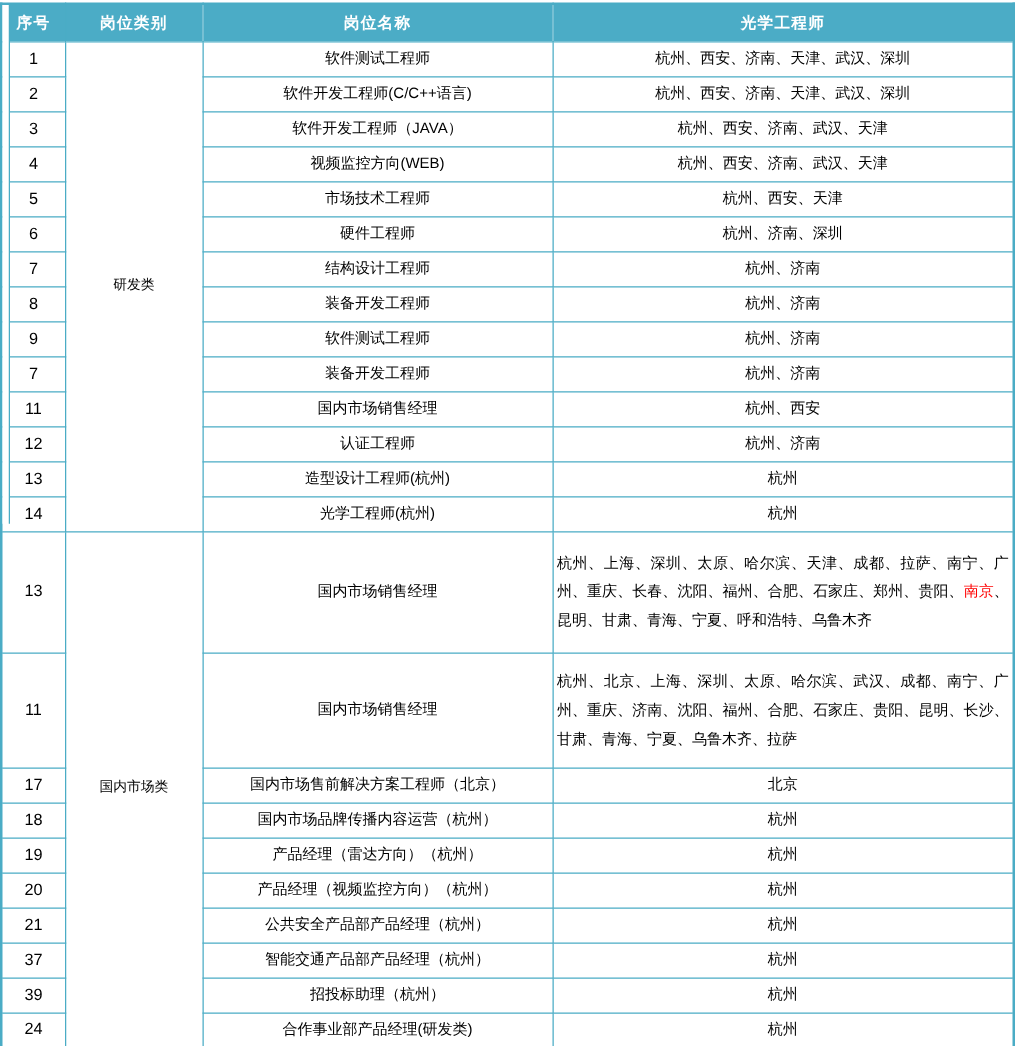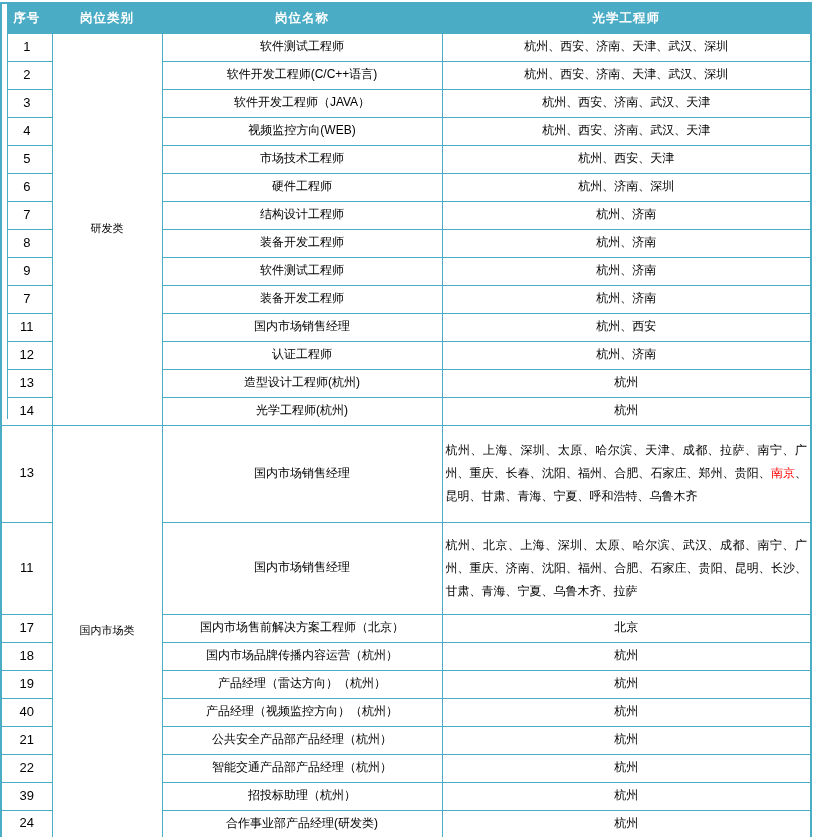--- a/index.html
+++ b/index.html
@@ -185,31 +185,31 @@
           <td class="seq-cell">18</td>
           <td class="job-title-cell">国内市场品牌传播内容运营（杭州）</td>
           <td class="location-cell">杭州</td>
         </tr>
         <tr>
           <td class="seq-cell">19</td>
           <td class="job-title-cell">产品经理（雷达方向）（杭州）</td>
           <td class="location-cell">杭州</td>
         </tr>
         <tr>
-          <td class="seq-cell">40</td>
+          <td class="seq-cell">20</td>
           <td class="job-title-cell">产品经理（视频监控方向）（杭州）</td>
           <td class="location-cell">杭州</td>
         </tr>
         <tr>
           <td class="seq-cell">21</td>
           <td class="job-title-cell">公共安全产品部产品经理（杭州）</td>
           <td class="location-cell">杭州</td>
         </tr>
         <tr>
-          <td class="seq-cell">22</td>
+          <td class="seq-cell">37</td>
           <td class="job-title-cell">智能交通产品部产品经理（杭州）</td>
           <td class="location-cell">杭州</td>
         </tr>
         <tr>
           <td class="seq-cell">39</td>
           <td class="job-title-cell">招投标助理（杭州）</td>
           <td class="location-cell">杭州</td>
         </tr>
         <tr>
           <td class="seq-cell">24</td>

